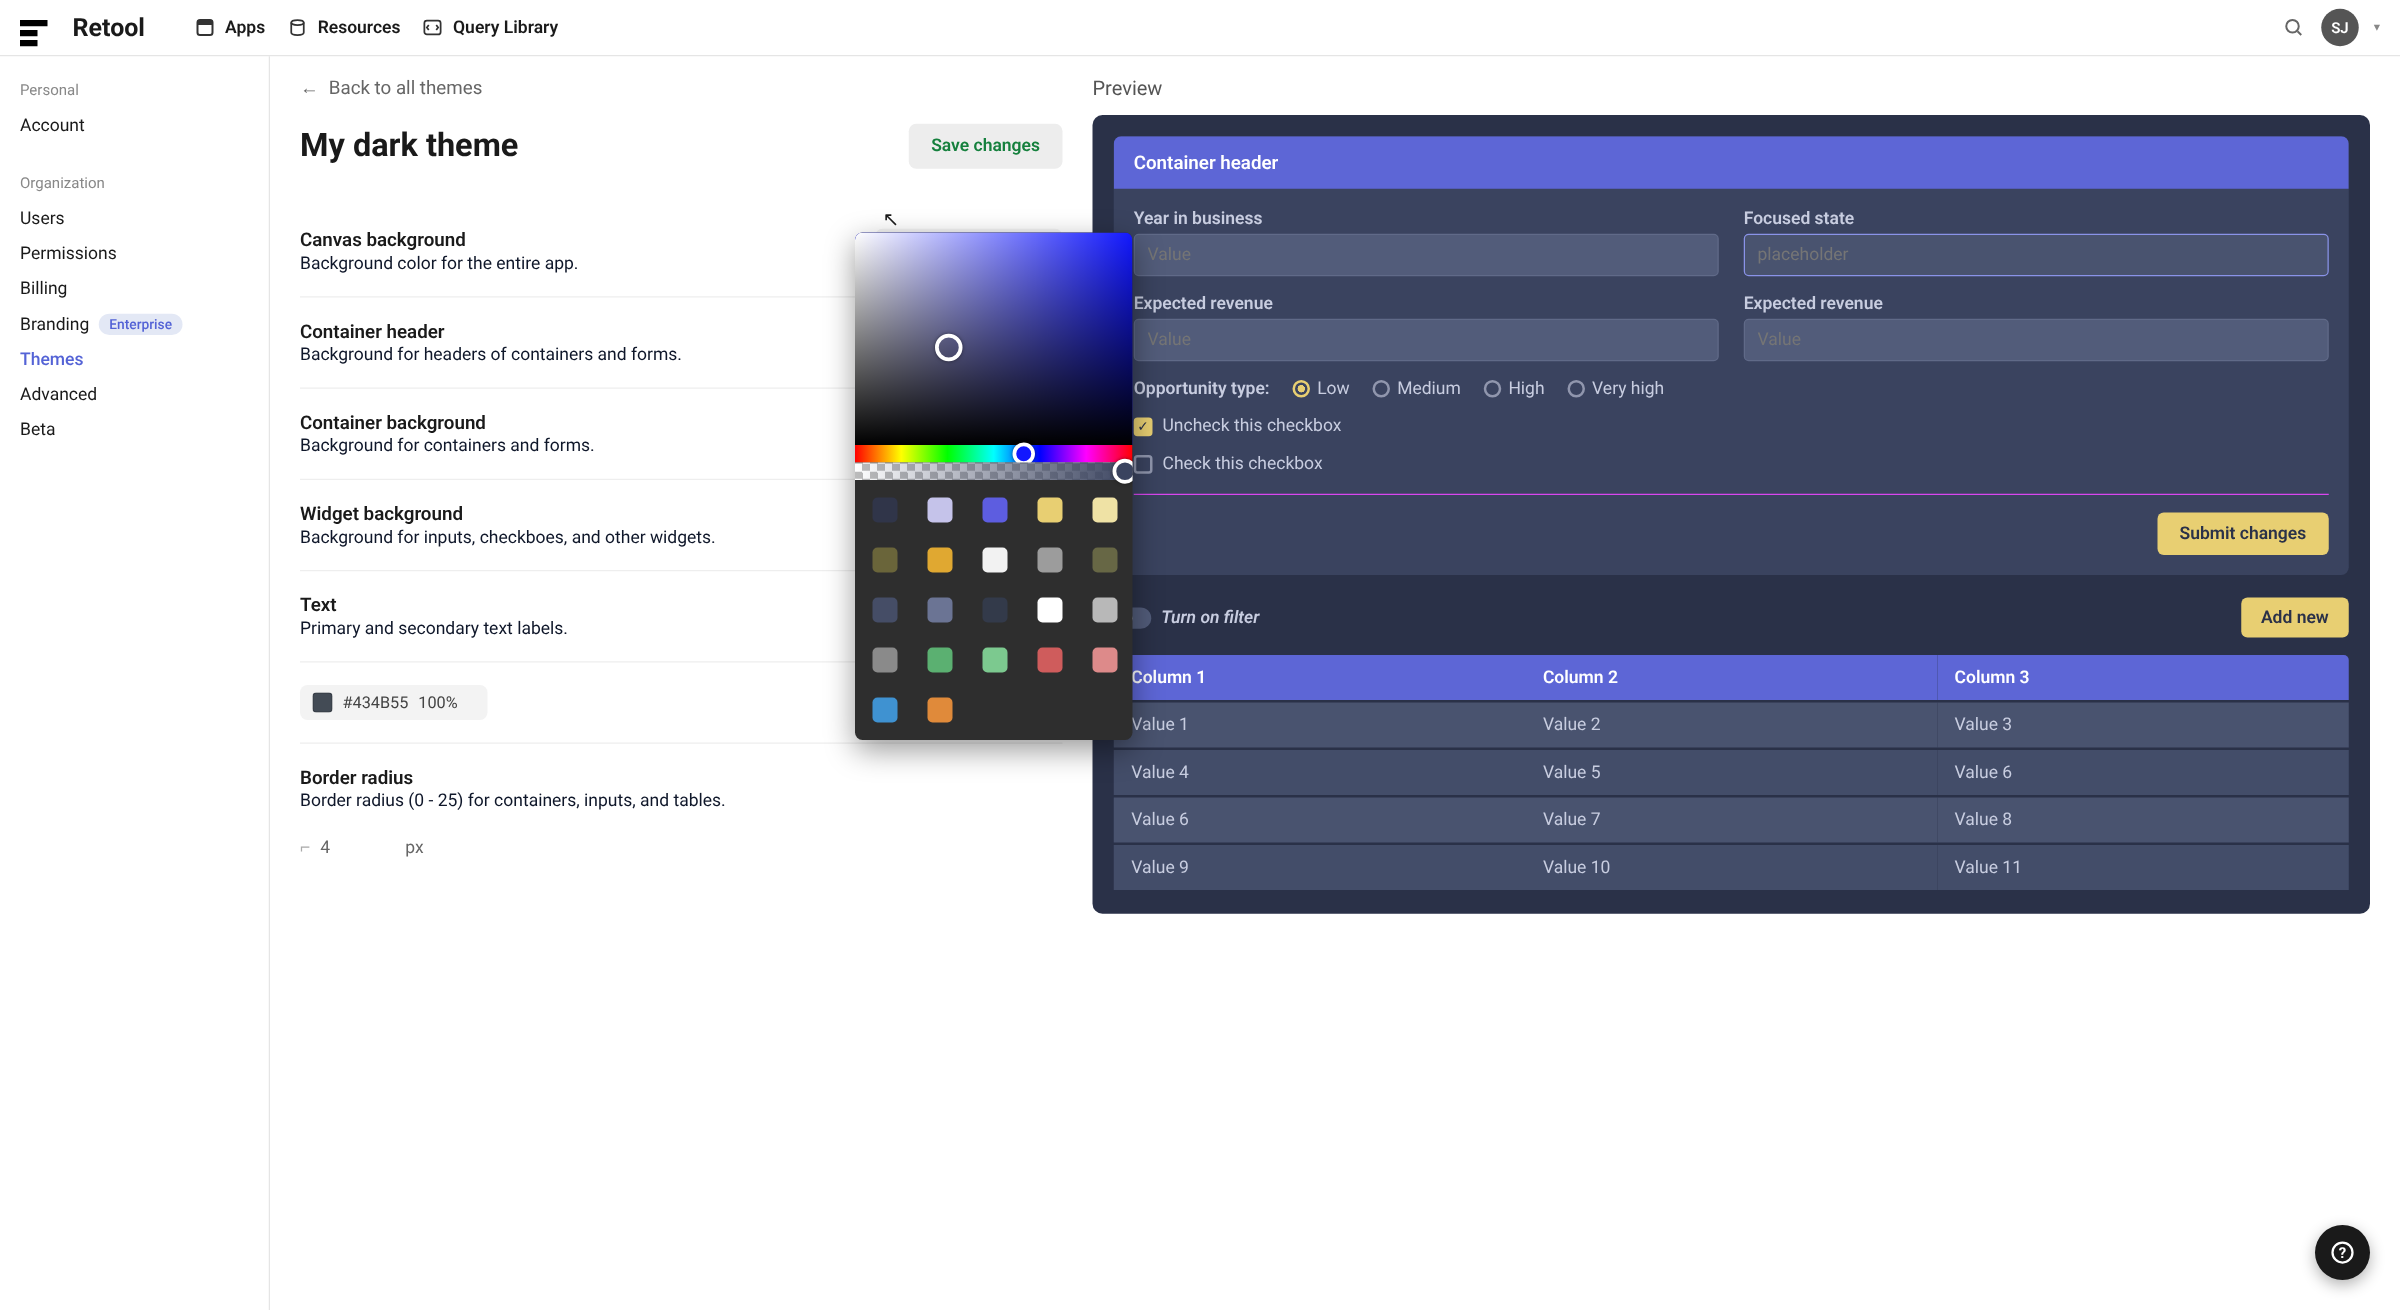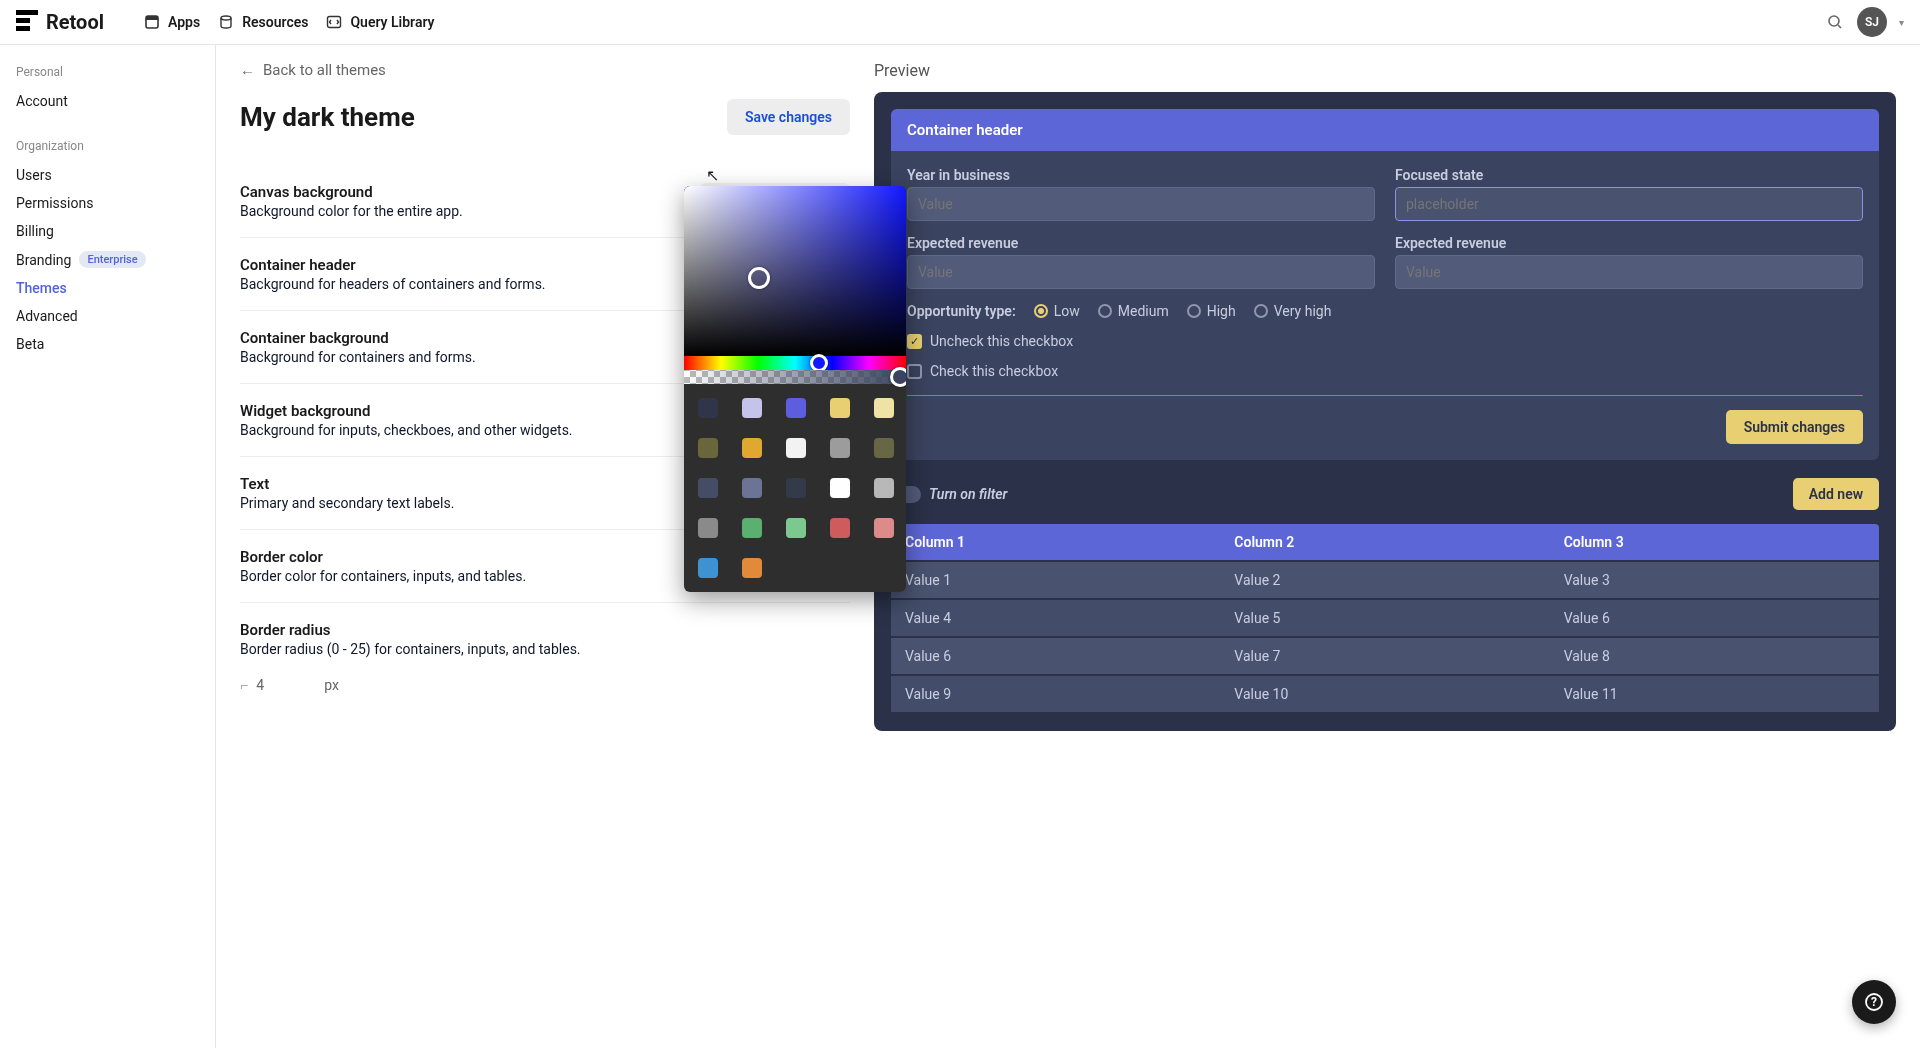--- a/index.html
+++ b/index.html
@@ -1,20 +1,20 @@
 <!DOCTYPE html>
 <html><head>
 <meta charset="utf-8">
 <style>
 * { margin: 0; padding: 0; box-sizing: border-box; font-family: -apple-system, BlinkMacSystemFont, "Segoe UI", Roboto, sans-serif; }
 body { background: #fff; color: #1a1a1a; font-size: 14px; }
 
 
 .topbar { height: 45px; display: flex; align-items: center; padding: 0 16px; border-bottom: 1px solid #e5e5e5; }
-.logo { display: flex; align-items: flex-start; gap: 8px; font-weight: 700; font-size: 20px; margin-right: 40px; }
+.logo { display: flex; align-items: flex-end; gap: 20px; font-weight: 700; font-size: 20px; margin-right: 40px; }
 .logo-icon { display: inline-block; width: 22px; height: 18px; }
 .logo-icon::before { content: ""; display: block; width: 22px; height: 5px; background: #000; margin-bottom: 3px; }
 .logo-icon::after { content: ""; display: block; width: 14px; height: 5px; background: #000; margin-bottom: 3px; box-shadow: 0 8px 0 0 #000, 8px 8px 0 0 #fff; }
 .nav-items { display: flex; gap: 18px; }
 .nav-item { display: flex; align-items: center; gap: 8px; font-weight: 600; cursor: pointer; }
 .nav-icon { width: 16px; height: 16px; display: inline-flex; align-items: center; justify-content: center; }
 .topbar-right { margin-left: auto; display: flex; align-items: center; gap: 12px; }
 .search-btn { width: 20px; height: 20px; display: flex; align-items: center; justify-content: center; cursor: pointer; }
 .avatar { width: 30px; height: 30px; border-radius: 50%; background: #555; color: #fff; display: flex; align-items: center; justify-content: center; font-size: 12px; font-weight: 600; }
 .chevron-down { font-size: 10px; color: #888; cursor: pointer; }
@@ -26,21 +26,21 @@
 .sidebar-item { padding: 6px 0; cursor: pointer; font-size: 14px; display: flex; align-items: center; gap: 8px; }
 .sidebar-item.active { color: #5463d6; font-weight: 500; }
 .sidebar-section { margin-top: 24px; }
 .badge { background: #e3e8f5; color: #5463d6; font-size: 11px; padding: 2px 8px; border-radius: 10px; font-weight: 500; }
 
 .main { flex: 1; padding: 16px 24px 40px; display: flex; gap: 24px; align-items: flex-start; overflow: auto; }
 .settings-col { flex: 0 0 610px; }
 .back-link { display: flex; align-items: center; gap: 8px; color: #666; cursor: pointer; margin-bottom: 20px; font-size: 15px; }
 .page-header { display: flex; justify-content: space-between; align-items: center; margin-bottom: 30px; }
 .page-title { font-size: 26px; font-weight: 700; }
-.save-btn { background: #ededed; color: #1d4ed8; border: none; padding: 10px 18px; border-radius: 6px; font-weight: 600; font-size: 14px; cursor: not-allowed; }
+.save-btn { background: #ededed; color: #15803d; border: none; padding: 10px 18px; border-radius: 6px; font-weight: 600; font-size: 14px; cursor: not-allowed; }
 
 .setting-row { padding: 18px 0; border-bottom: 1px solid #eee; display: flex; justify-content: space-between; align-items: flex-start; gap: 20px; }
 .setting-row:last-child { border-bottom: none; flex-direction: column; }
 .setting-label { font-weight: 600; font-size: 15px; }
 .setting-desc { color: #0f172a; font-size: 14px; margin-top: 2px; }
 .color-chip { display: flex; align-items: center; gap: 8px; background: #f3f3f3; padding: 6px 10px; border-radius: 6px; min-width: 150px; font-size: 13px; color: #444; white-space: nowrap; }
 .swatch { width: 16px; height: 16px; border-radius: 3px; border: 1px solid rgba(0,0,0,0.15); }
 .radius-input { display: flex; align-items: center; gap: 8px; color: #666; font-size: 14px; }
 .radius-icon { color: #aaa; }
 
@@ -219,24 +219,20 @@
           <div class="setting-desc">Background for inputs, checkboes, and other widgets.</div>
         </div>
       </div>
       <div class="setting-row">
         <div>
           <div class="setting-label">Text</div>
           <div class="setting-desc">Primary and secondary text labels.</div>
         </div>
       </div>
       <div class="setting-row">
-        <div>
-          <div class="setting-label">Border color</div>
-          <div class="setting-desc">Border color for containers, inputs, and tables.</div>
-        </div>
         <div class="color-chip">
           <span class="swatch" style="background:#434b55"></span>
           <span>#434B55</span>
           <span>100%</span>
         </div>
       </div>
       <div class="setting-row">
         <div>
           <div class="setting-label">Border radius</div>
           <div class="setting-desc">Border radius (0 - 25) for containers, inputs, and tables.</div>

